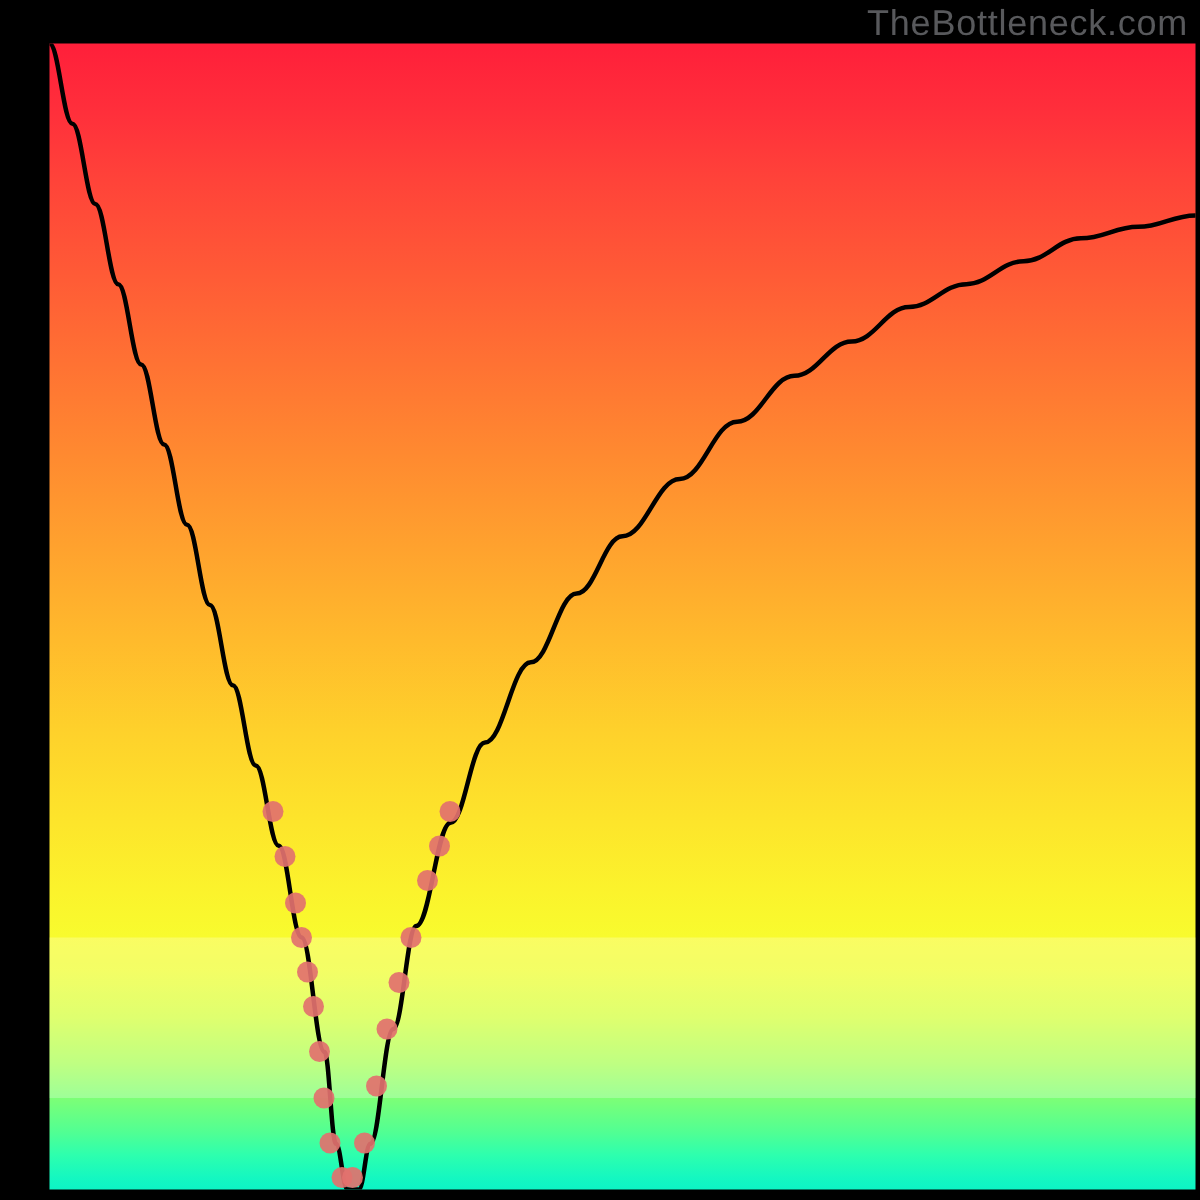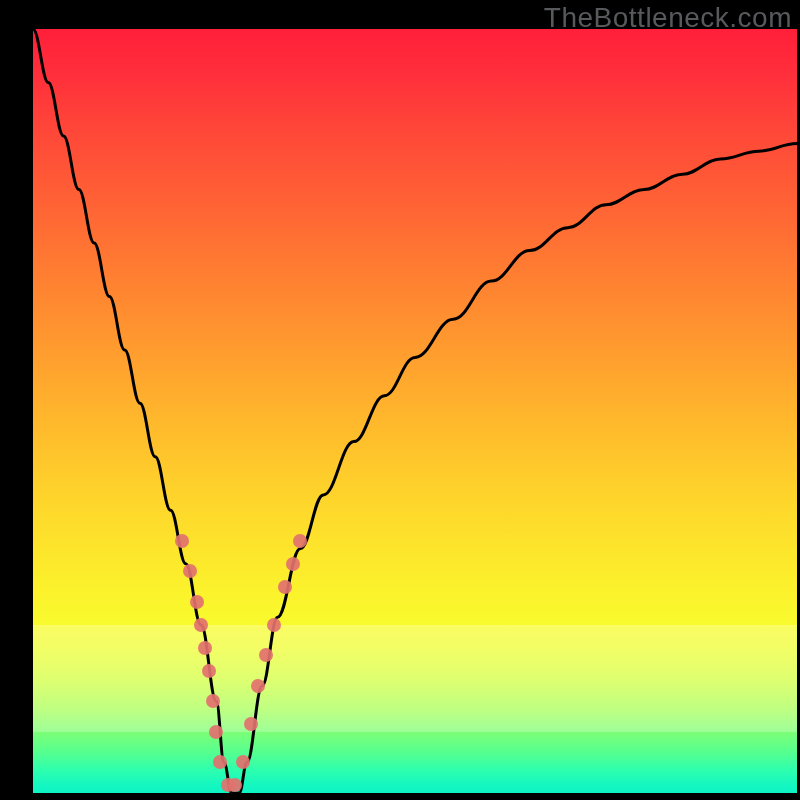--- a/index.html
+++ b/index.html
@@ -55,21 +55,21 @@
     position: absolute;
     left: 0;
     top: 0;
     pointer-events: none;
   }
   .watermark {
     position: absolute;
     top: 2px;
     right: 8px;
     color: #58595c;
-    font-size: 28px;
+    font-size: 24px;
     font-weight: 500;
     letter-spacing: 0.5px;
   }
   .dot {
     position: absolute;
     width: 14px;
     height: 14px;
     border-radius: 50%;
     background: #e2716e;
     opacity: 0.92;

